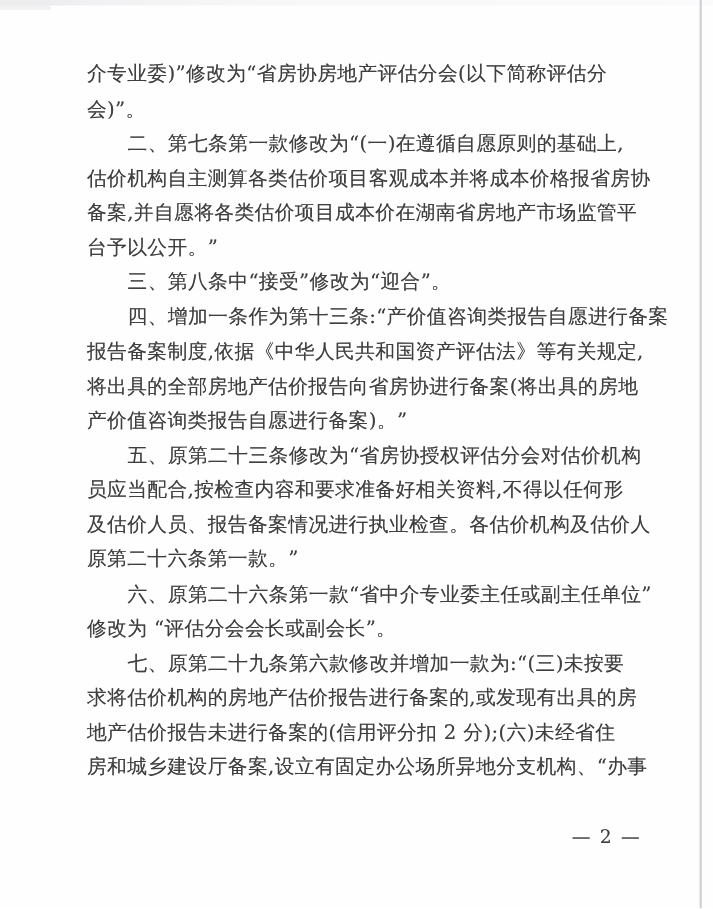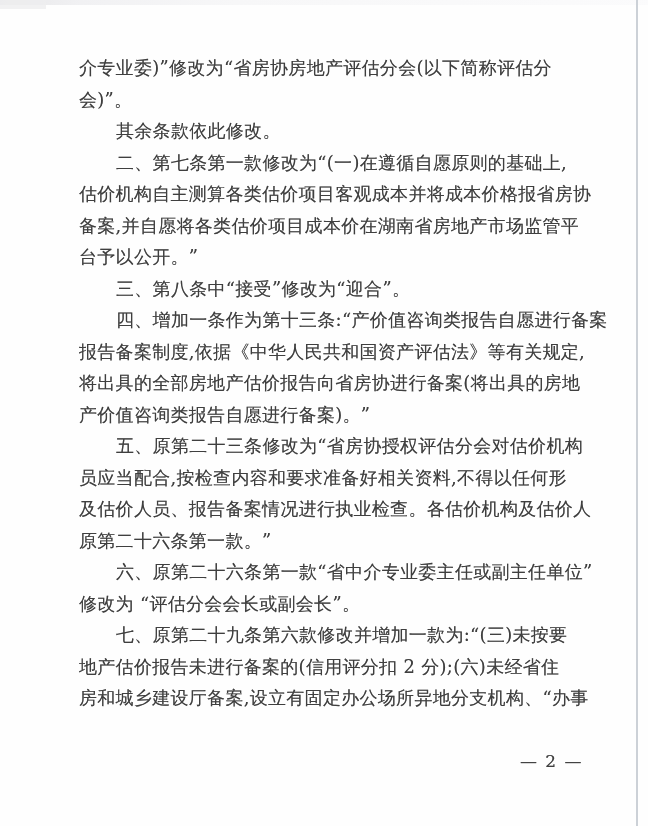--- a/index.html
+++ b/index.html
@@ -69,35 +69,35 @@
 <body>
 
 <div class="scan-page">
   <div class="edge-top"></div>
   <div class="corner-smudge"></div>
   <div class="edge-right"></div>
 
   <div class="text-block">
     <p class="line">介专业委)”修改为“省房协房地产评估分会(以下简称评估分</p>
     <p class="line">会)”。</p>
-    <p class="line indent">其余条款依此修改。</p>
     <p class="line indent">二、第七条第一款修改为“(一)在遵循自愿原则的基础上,</p>
     <p class="line">估价机构自主测算各类估价项目客观成本并将成本价格报省房协</p>
     <p class="line">备案,并自愿将各类估价项目成本价在湖南省房地产市场监管平</p>
     <p class="line">台予以公开。”</p>
     <p class="line indent">三、第八条中“接受”修改为“迎合”。</p>
     <p class="line indent">四、增加一条作为第十三条:“产价值咨询类报告自愿进行备案</p>
     <p class="line">报告备案制度,依据《中华人民共和国资产评估法》等有关规定,</p>
     <p class="line">将出具的全部房地产估价报告向省房协进行备案(将出具的房地</p>
     <p class="line">产价值咨询类报告自愿进行备案)。”</p>
     <p class="line indent">五、原第二十三条修改为“省房协授权评估分会对估价机构</p>
     <p class="line">员应当配合,按检查内容和要求准备好相关资料,不得以任何形</p>
     <p class="line">及估价人员、报告备案情况进行执业检查。各估价机构及估价人</p>
     <p class="line">原第二十六条第一款。”</p>
     <p class="line indent">六、原第二十六条第一款“省中介专业委主任或副主任单位”</p>
     <p class="line">修改为 “评估分会会长或副会长”。</p>
     <p class="line indent">七、原第二十九条第六款修改并增加一款为:“(三)未按要</p>
+    <p class="line">求将估价机构的房地产估价报告进行备案的,或发现有出具的房</p>
     <p class="line">地产估价报告未进行备案的(信用评分扣 2 分);(六)未经省住</p>
     <p class="line">房和城乡建设厅备案,设立有固定办公场所异地分支机构、“办事</p>
   </div>
 
   <div class="page-number">— 2 —</div>
 </div>
 
 </body></html>

